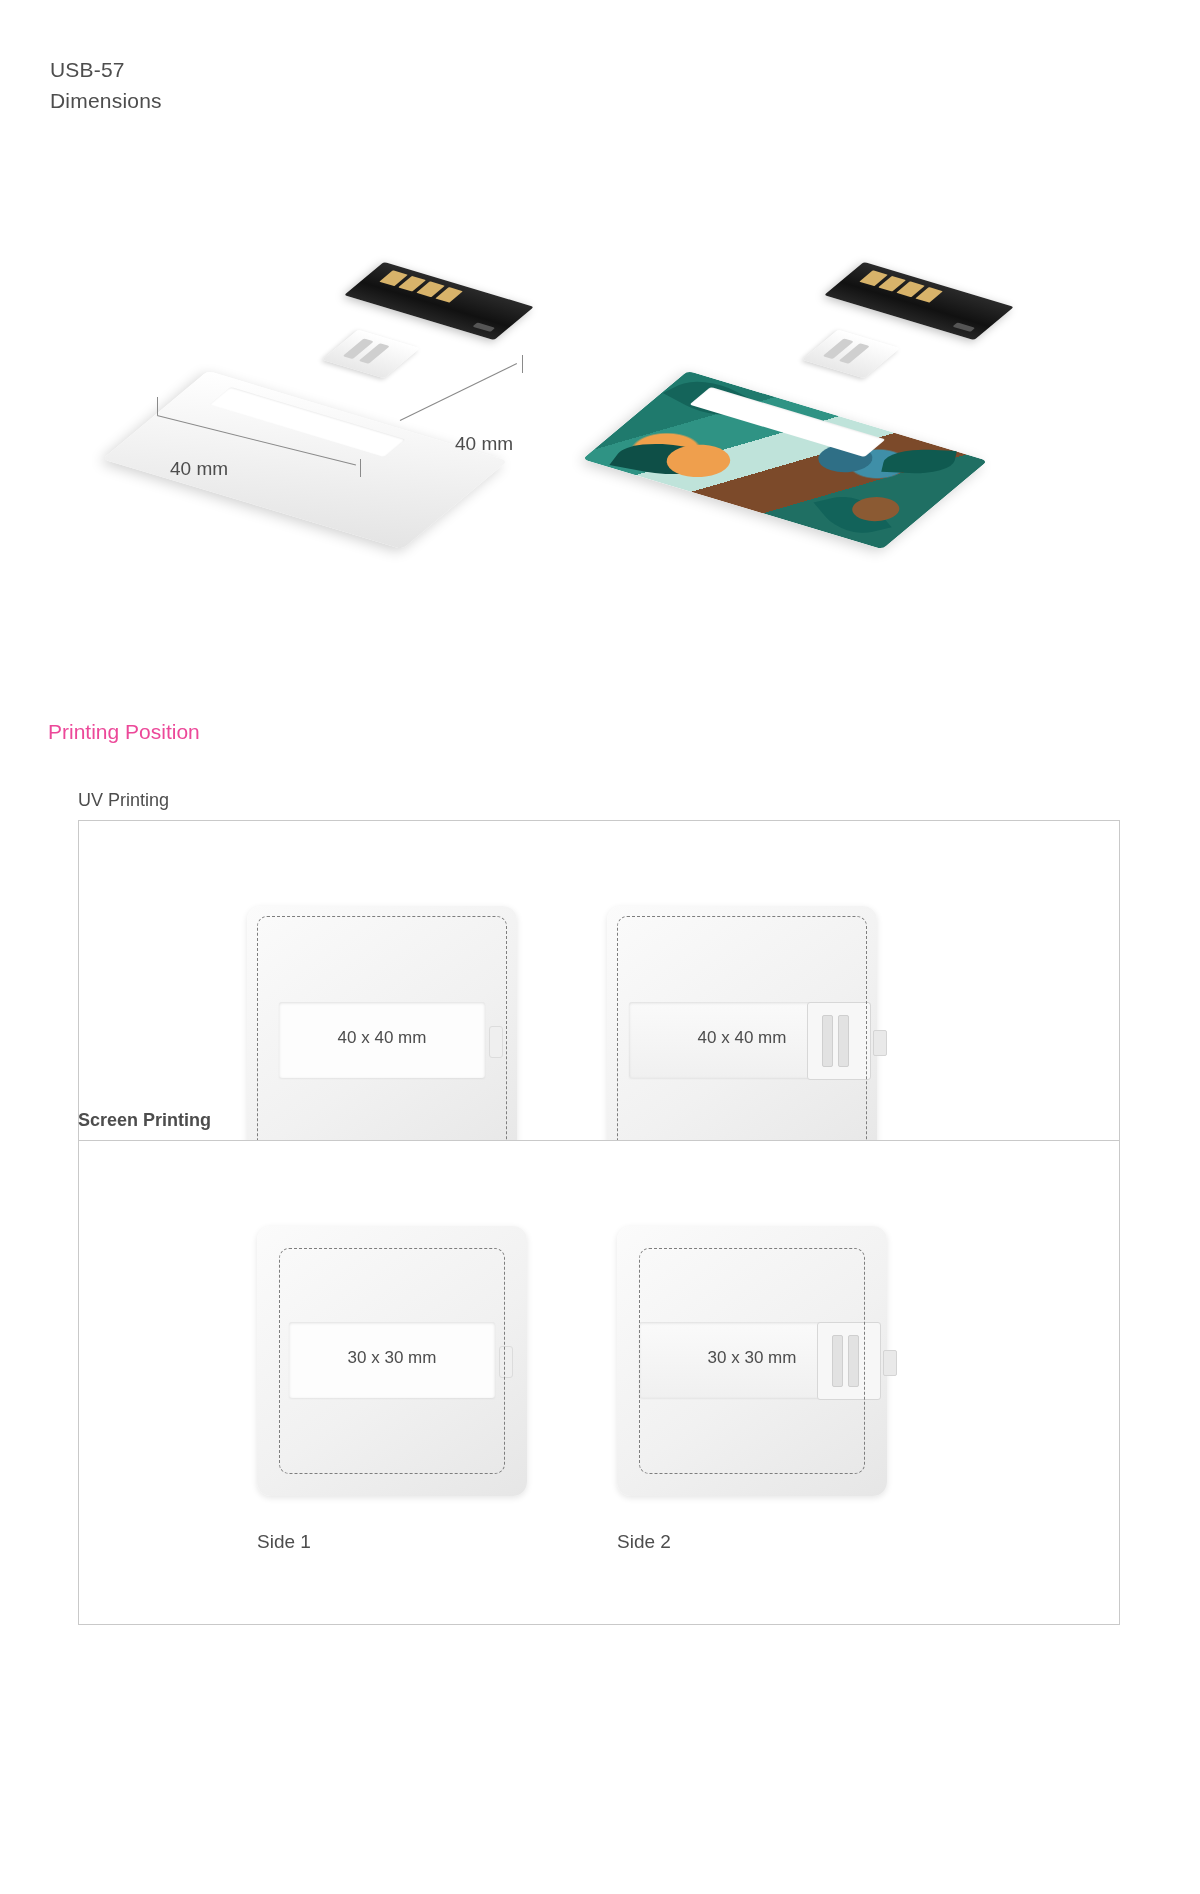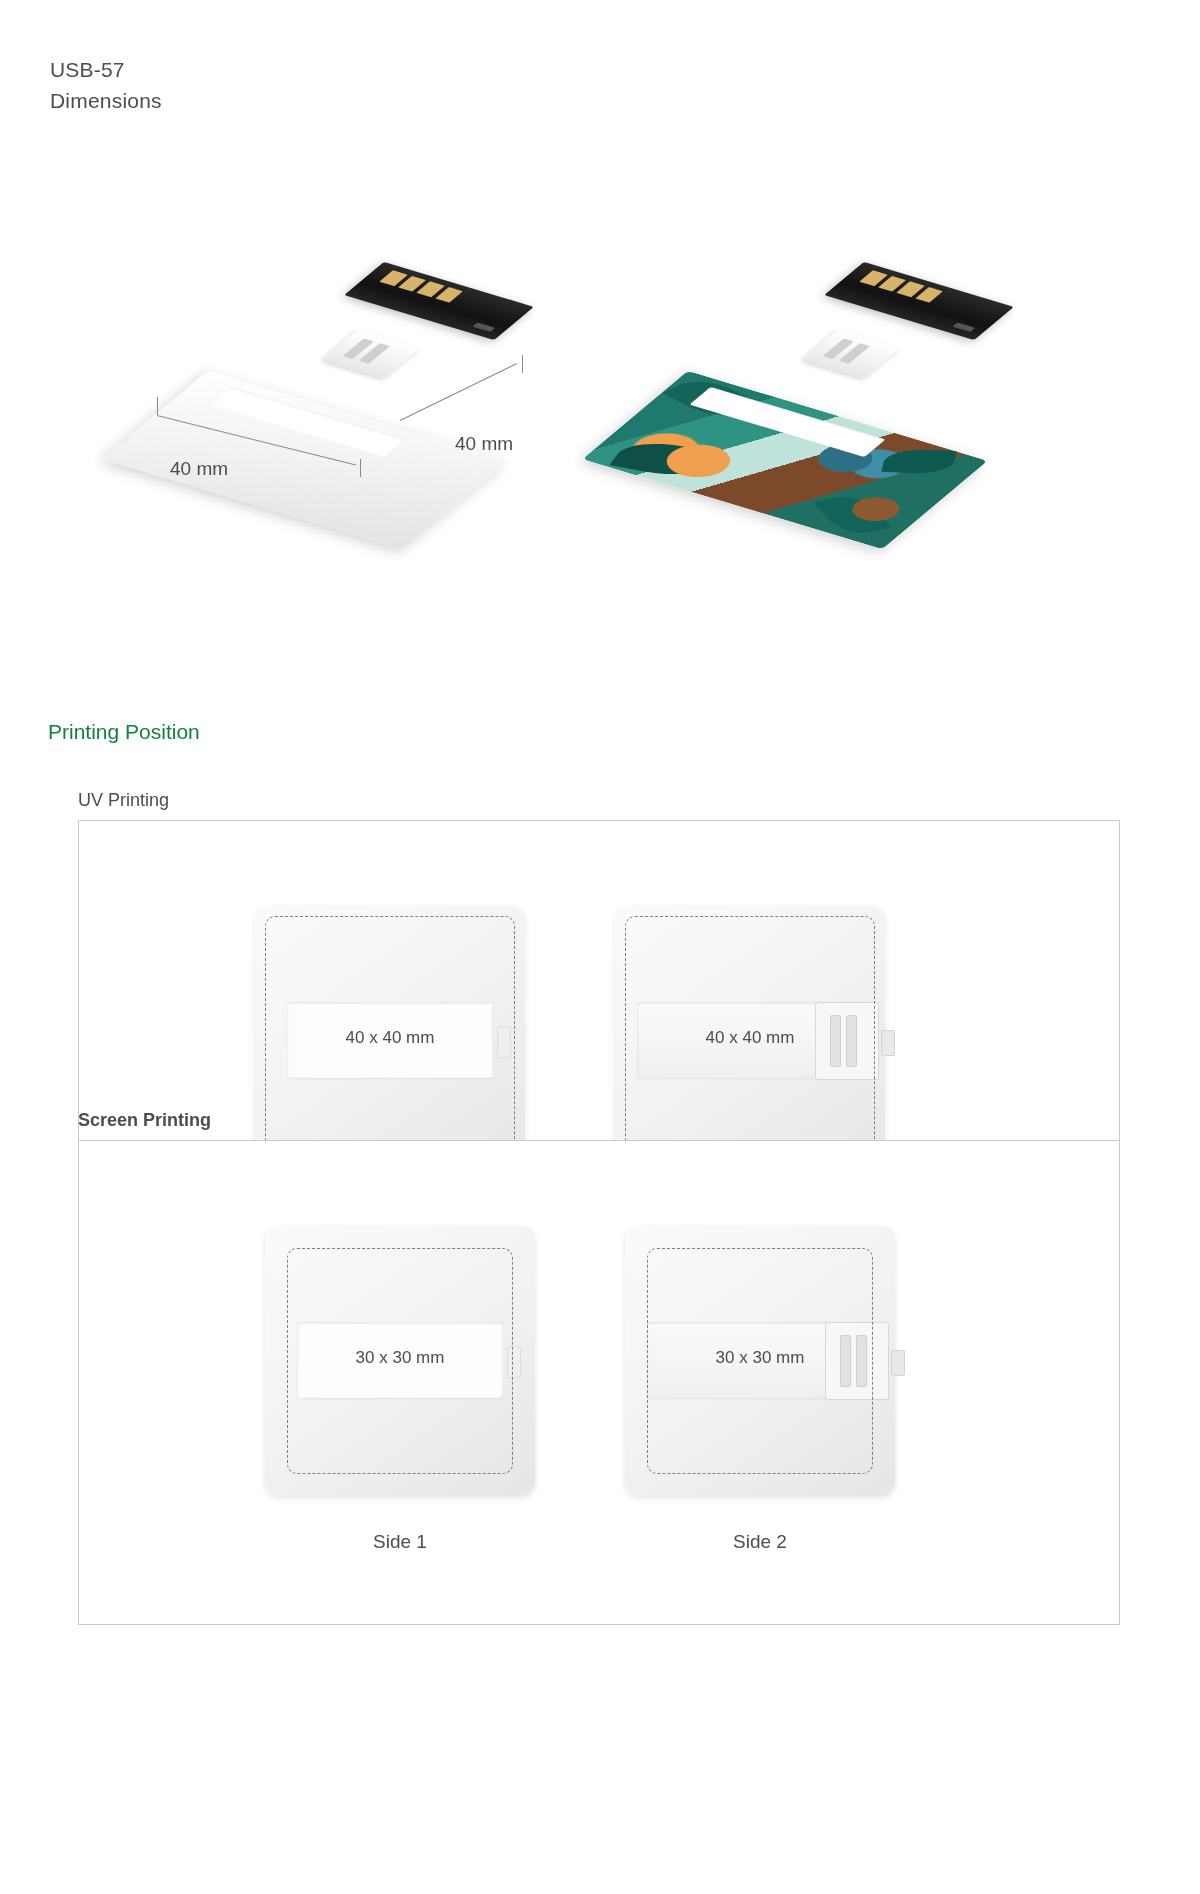--- a/index.html
+++ b/index.html
@@ -189,40 +189,40 @@
     font-size: 19px;
     color: #4d4d4d;
     white-space: nowrap;
   }
 
   
   .section-title {
     position: absolute;
     left: 48px;
     font-size: 21px;
-    color: #15803d;
+    color: #ec4899;
   }
   .sub-title {
     position: absolute;
     left: 78px;
     font-size: 18px;
     color: #4d4d4d;
   }
   .panel {
     position: absolute;
     left: 78px;
     width: 1042px;
     border: 1px solid #c9c9c9;
     background: #fff;
     box-sizing: border-box;
   }
 
   .flat-row {
     position: absolute;
-    left: 8px;
+    left: 0;
     top: 0;
     width: 100%;
     height: 100%;
   }
 
   
   .flat-card {
     position: absolute;
     width: 270px;
     height: 270px;
@@ -297,21 +297,20 @@
     position: absolute;
     width: 100%;
     text-align: center;
     top: 122px;
     font-size: 17px;
     color: #4d4d4d;
   }
   .side-label {
     position: absolute;
     width: 270px;
-    text-align: center;
     font-size: 19px;
     color: #4d4d4d;
   }
 </style>
 </head>
 <body>
 
 <div class="doc-title">USB-57
 Dimensions</div>
 

